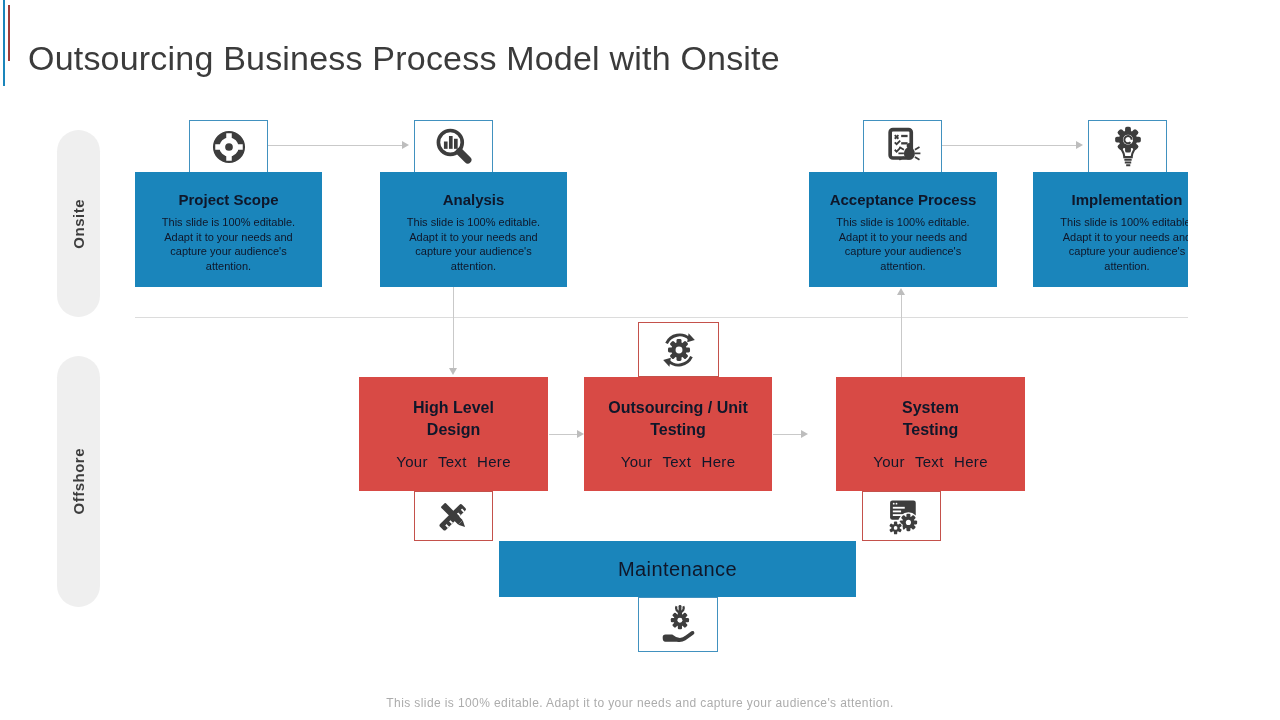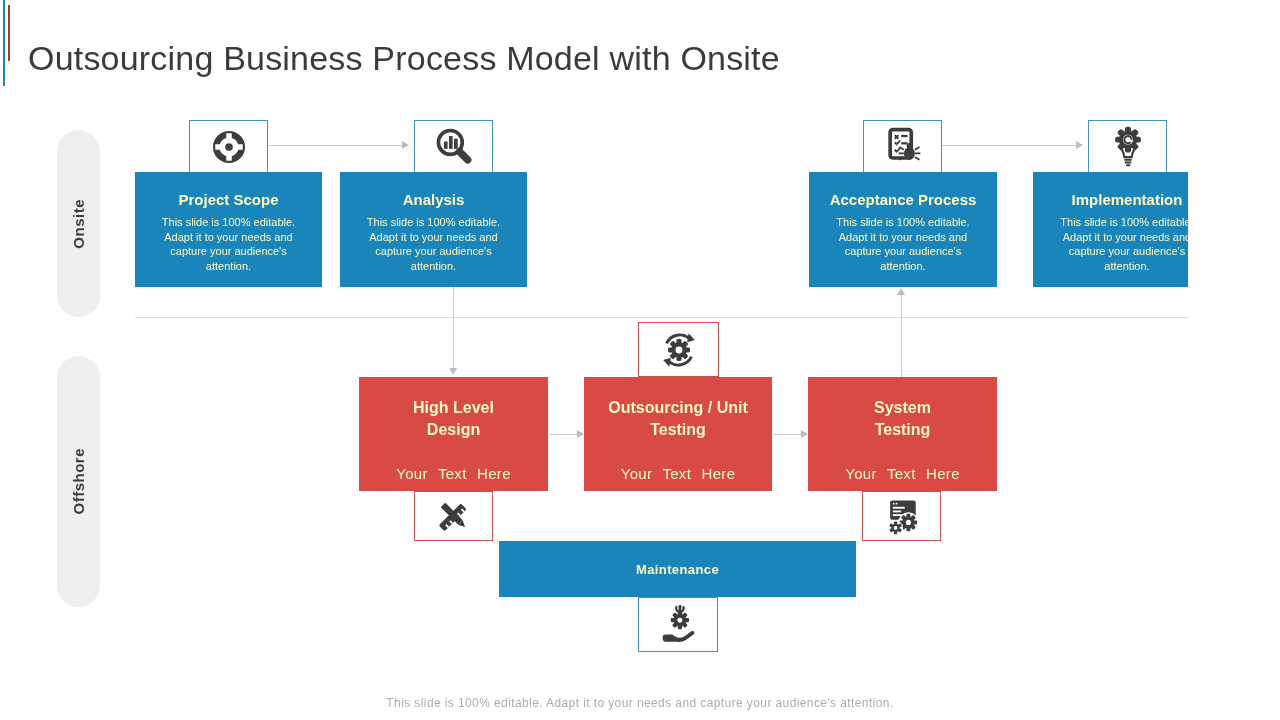--- a/index.html
+++ b/index.html
@@ -23,31 +23,31 @@
   .vline{width:1px;}
   .ah{position:absolute;width:0;height:0;}
   .ah.right{border-top:4px solid transparent;border-bottom:4px solid transparent;border-left:7px solid #bdbdbd;}
   .ah.down{border-left:4px solid transparent;border-right:4px solid transparent;border-top:7px solid #bdbdbd;}
   .ah.up{border-left:4px solid transparent;border-right:4px solid transparent;border-bottom:7px solid #bdbdbd;}
 
   .icon-box{position:absolute;background:#fff;display:flex;align-items:center;justify-content:center;box-sizing:border-box;}
   .icon-box.b{border:1px solid #4191bf;}
   .icon-box.r{border:1px solid #c4514b;}
 
-  .box{position:absolute;color:#fef9c3;text-align:center;box-sizing:border-box;}
+  .box{position:absolute;color:#0f172a;text-align:center;box-sizing:border-box;}
   .box.blue{background:#1a85bb;}
   .box.red{background:#d84a45;}
   .box-title{font-weight:bold;font-size:15px;margin-top:19px;}
   .box-desc{font-size:11px;line-height:14.5px;max-width:140px;margin:7px auto 0;}
   .rbox-title{font-weight:bold;font-size:16px;line-height:22px;margin:20px auto 0;}
-  .rbox-text{font-size:15px;margin-top:24px;word-spacing:6px;letter-spacing:0.3px;}
+  .rbox-text{font-size:15px;margin-top:12px;word-spacing:6px;letter-spacing:0.3px;}
   .hld .rbox-title{max-width:115px;}
   .dev .rbox-title{max-width:165px;}
   .stb .rbox-title{max-width:85px;}
-  .maint{display:flex;align-items:center;justify-content:center;font-weight:bold;font-size:13px;letter-spacing:0.4px;}
+  .maint{display:flex;align-items:center;justify-content:center;font-weight:normal;font-size:20px;letter-spacing:0.4px;}
 
   .footer{position:absolute;left:0;top:696px;width:1280px;text-align:center;font-size:12px;
           color:#acacac;letter-spacing:0.4px;}
   .page-badge{position:absolute;left:1245px;top:688px;width:26px;height:26px;border-radius:50%;
           background:#ce4946;color:#fff;font-size:11px;display:flex;align-items:center;justify-content:center;}
   svg{display:block;}
 </style>
 </head>
 <body>
 
@@ -231,42 +231,42 @@
         <circle cx="26" cy="19" r="2.6" fill="#fff"></circle>
         <path d="M8 37 q0 -3 3 -3 h7 q4 3.5 8 3.5 q3 0 6 -2.5 l6 -4.5 q2.5 -1 3 1 q0.5 1.6 -1.2 2.8 l-8 5.7 q-4 2.5 -9 1.5 h-12 q-2.8 0 -2.8 -4.5 z" fill="#3d3d3d"></path>
       </svg>
     </span>
   </div>
 
   <div class="box blue" style="left:135px;top:172px;width:187px;height:115px;">
     <div class="box-title">Project Scope</div>
     <div class="box-desc">This slide is 100% editable. Adapt it to your needs and capture your audience's attention.</div>
   </div>
-  <div class="box blue" style="left:340px;top:172px;width:187px;height:115px;">
+  <div class="box blue" style="left:380px;top:172px;width:187px;height:115px;">
     <div class="box-title">Analysis</div>
     <div class="box-desc">This slide is 100% editable. Adapt it to your needs and capture your audience's attention.</div>
   </div>
   <div class="box blue" style="left:809px;top:172px;width:188px;height:115px;">
     <div class="box-title">Acceptance Process</div>
     <div class="box-desc">This slide is 100% editable. Adapt it to your needs and capture your audience's attention.</div>
   </div>
   <div class="box blue" style="left:1033px;top:172px;width:188px;height:115px;">
     <div class="box-title">Implementation</div>
     <div class="box-desc">This slide is 100% editable. Adapt it to your needs and capture your audience's attention.</div>
   </div>
 
   <div class="box red hld" style="left:359px;top:377px;width:189px;height:114px;">
     <div class="rbox-title">High Level Design</div>
     <div class="rbox-text">Your Text Here</div>
   </div>
   <div class="box red dev" style="left:584px;top:377px;width:188px;height:114px;">
     <div class="rbox-title">Outsourcing / Unit Testing</div>
     <div class="rbox-text">Your Text Here</div>
   </div>
-  <div class="box red stb" style="left:808px;top:377px;width:189px;height:114px;">
+  <div class="box red stb" style="left:836px;top:377px;width:189px;height:114px;">
     <div class="rbox-title">System Testing</div>
     <div class="rbox-text">Your Text Here</div>
   </div>
 
   <div class="box blue maint" style="left:499px;top:541px;width:357px;height:56px;">
     <div>Maintenance</div>
   </div>
 
   <div class="footer">This slide is 100% editable. Adapt it to your needs and capture your audience's attention.</div>
   <div class="page-badge">

